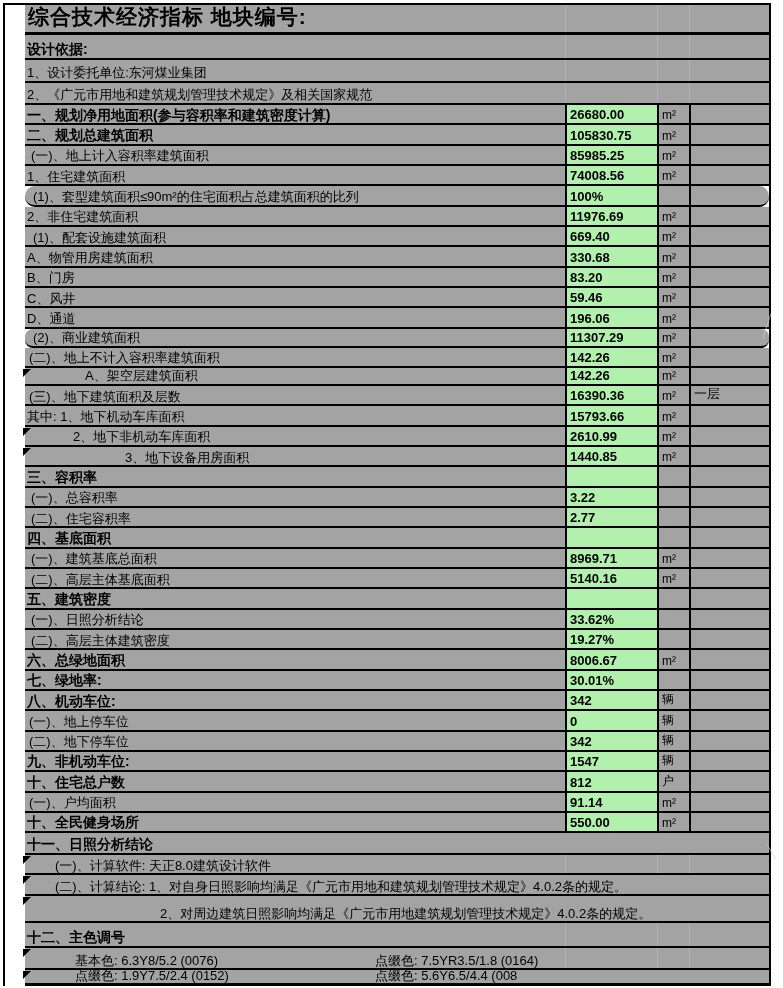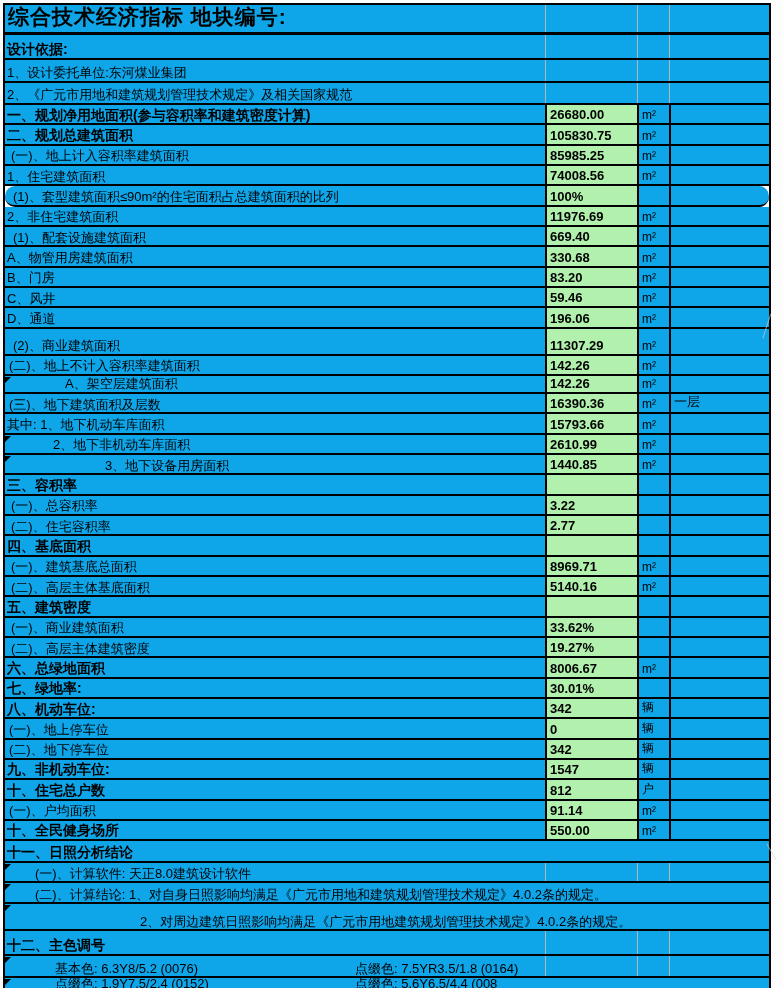--- a/index.html
+++ b/index.html
@@ -1,21 +1,21 @@
 <!DOCTYPE html>
 <html><head>
 <meta charset="utf-8">
 <style>
   html,body{margin:0;padding:0;background:#fdfdfd;width:783px;height:988px;overflow:hidden;
     font-family:"Liberation Sans","DejaVu Sans",sans-serif;color:#000;}
   .sheet{position:absolute;top:3px;left:3px;width:768px;
     border-left:2px solid #000;border-right:2px solid #000;border-top:2px solid #000;
     background:#fff;box-sizing:border-box;}
   .row{position:relative;display:flex;box-sizing:border-box;border-bottom:2px solid #000;
-    align-items:flex-end;background:#0ea5e9;}
+    align-items:flex-end;background:#a3a3a3;margin-left:20px;}
   .row.title-row{border-bottom:3px solid #000;}
   .row.last{border-bottom:3px solid #000;}
   .cell{box-sizing:border-box;display:flex;align-items:flex-end;white-space:nowrap;
     overflow:visible;padding:0 0 1px 3px;height:100%;}
   .c-label{flex:0 0 540px;font-size:13px;line-height:1.05;}
   .c-val{flex:0 0 92px;border-left:2px solid #000;font-weight:bold;font-size:13px;}
   .c-unit{flex:0 0 32px;border-left:2px solid #000;font-size:12px;}
   .c-rem{flex:1 1 auto;border-left:2px solid #000;font-size:13px;}
   .row.k-gray .c-val,.row.k-gray .c-unit,.row.k-gray .c-rem{border-left:1px solid #b4b4b4;font-weight:normal;}
   .row.k-span .c-label{flex:1 1 auto;}
@@ -149,21 +149,21 @@
         <div class="cell c-rem"></div>
       </div>
       <div class="row k-data" style="height: 20.33px;">
         <div class="cell c-label" style="padding-left: 2px;">
           <span>D、通道</span>
         </div>
         <div class="cell c-val green">196.06</div>
         <div class="cell c-unit">m²</div>
         <div class="cell c-rem"></div>
       </div>
-      <div class="row k-data" style="height: 27px;">
+      <div class="row k-data" style="height: 19px; border-radius: 8px;">
         <div class="cell c-label" style="padding-left: 8px;">
           <span>(2)、商业建筑面积</span>
         </div>
         <div class="cell c-val green">11307.29</div>
         <div class="cell c-unit">m²</div>
         <div class="cell c-rem"></div>
       </div>
       <div class="row k-data" style="height: 20.33px;">
         <div class="cell c-label" style="padding-left: 4px;">
           <span>(二)、地上不计入容积率建筑面积</span>
@@ -266,21 +266,21 @@
       <div class="row k-data" style="height: 20.33px;">
         <div class="cell c-label bold" style="padding-left: 2px;">
           <span>五、建筑密度</span>
         </div>
         <div class="cell c-val green"></div>
         <div class="cell c-unit"></div>
         <div class="cell c-rem"></div>
       </div>
       <div class="row k-data" style="height: 20.33px;">
         <div class="cell c-label" style="padding-left: 6px;">
-          <span>(一)、商业建筑面积</span>
+          <span>(一)、日照分析结论</span>
         </div>
         <div class="cell c-val green">33.62%</div>
         <div class="cell c-unit"></div>
         <div class="cell c-rem"></div>
       </div>
       <div class="row k-data" style="height: 20.33px;">
         <div class="cell c-label" style="padding-left: 6px;">
           <span>(二)、高层主体建筑密度</span>
         </div>
         <div class="cell c-val green">19.27%</div>

